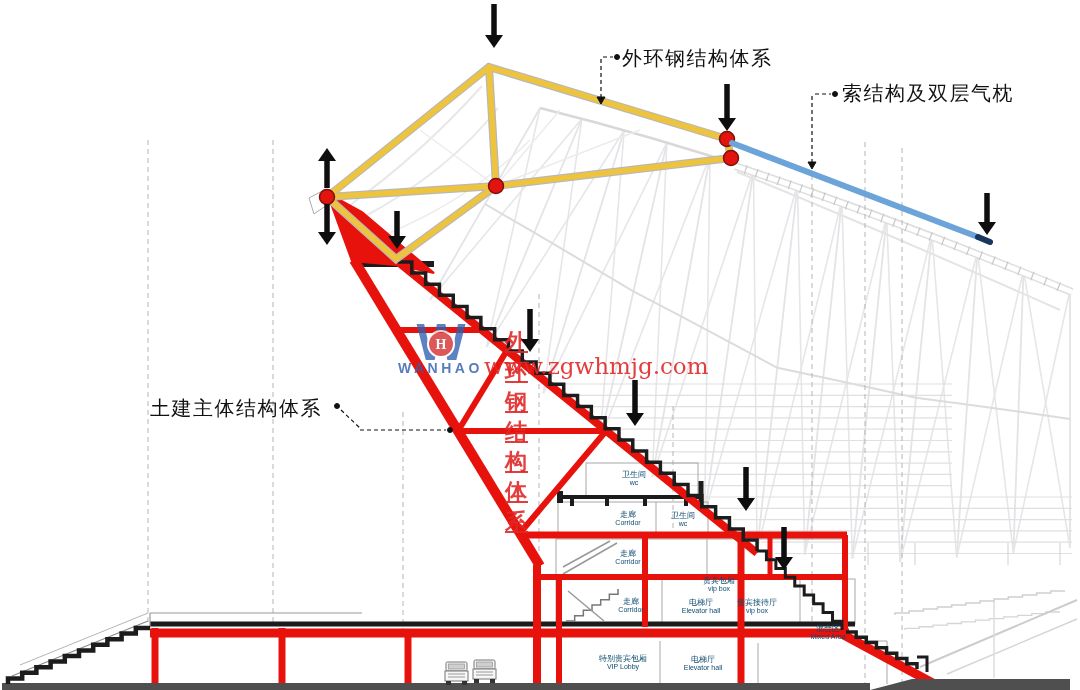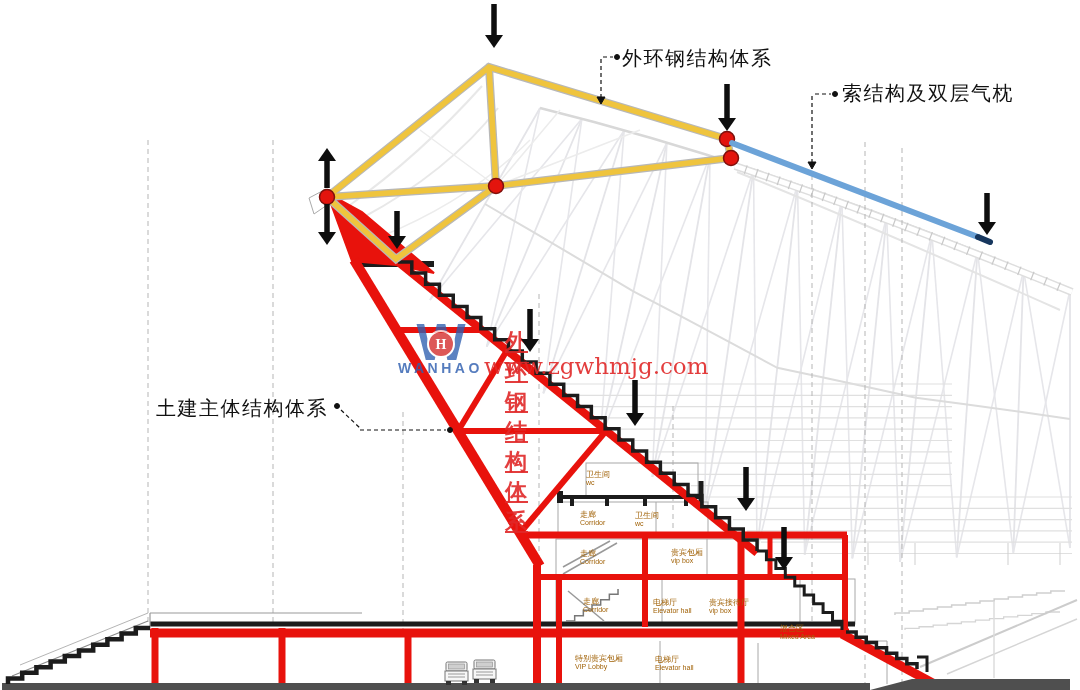--- a/index.html
+++ b/index.html
@@ -1,21 +1,21 @@
 <!DOCTYPE html>
 <html><head>
 <meta charset="utf-8">
 <style>
   html,body{margin:0;padding:0;background:#fff;}
   .stage{position:relative;width:1080px;height:690px;background:#ffffff;overflow:hidden;
          font-family:"Liberation Sans",sans-serif;}
   .layer{position:absolute;left:0;top:0;}
   #gfx{z-index:1;} .wm{z-index:2;} #arrows{z-index:3;} .ann,.room{z-index:4;}
   .ann{position:absolute;font-size:20px;color:#111;white-space:nowrap;letter-spacing:1.5px;font-weight:500;}
-  .room{position:absolute;width:96px;margin-left:-48px;color:#a16207;line-height:1.15;}
+  .room{position:absolute;width:96px;margin-left:-48px;text-align:center;color:#0c4a6e;line-height:1.15;}
   .room .cn{font-size:8px;display:block;}
   .room .en{font-size:7px;display:block;}
   .wm{position:absolute;}
   .wm-name{position:absolute;left:398px;top:360px;font-size:14px;font-weight:bold;
            letter-spacing:3.5px;color:rgba(47,95,176,.82);}
   .wm-cn{position:absolute;left:505px;top:327px;font-size:22px;font-weight:bold;letter-spacing:1px;
          color:rgba(224,40,40,.9);text-decoration:underline;}
   .wm-url{position:absolute;left:484px;top:353px;font-size:23px;font-weight:400;
           font-family:"DejaVu Serif",serif;color:rgba(224,40,40,.9);}
 </style>
@@ -321,39 +321,39 @@
         <polygon points="737,498 755,498 746,511" fill="#0E0E0E"></polygon>
       </g>
       <g>
         <line x1="784" y1="527" x2="784" y2="557" stroke="#0E0E0E" stroke-width="5.5"></line>
         <polygon points="775,557 793,557 784,570" fill="#0E0E0E"></polygon>
       </g>
     </svg>
 
 <div class="ann" style="left:622px;top:45px">外环钢结构体系</div>
 <div class="ann" style="left:842px;top:80px">索结构及双层气枕</div>
-<div class="ann" style="left:156px;top:395px">土建主体结构体系</div>
+<div class="ann" style="left:150px;top:395px">土建主体结构体系</div>
 
 <div class="room" style="left:634px;top:470px">
       <span class="cn">卫生间</span>
       <span class="en">wc</span>
     </div>
 <div class="room" style="left:628px;top:510px">
       <span class="cn">走廊</span>
       <span class="en">Corridor</span>
     </div>
 <div class="room" style="left:683px;top:511px">
       <span class="cn">卫生间</span>
       <span class="en">wc</span>
     </div>
 <div class="room" style="left:628px;top:549px">
       <span class="cn">走廊</span>
       <span class="en">Corridor</span>
     </div>
-<div class="room" style="left:719px;top:548px">
+<div class="room" style="left:719px;top:576px">
       <span class="cn">贵宾包厢</span>
       <span class="en">vip box</span>
     </div>
 <div class="room" style="left:631px;top:597px">
       <span class="cn">走廊</span>
       <span class="en">Corridor</span>
     </div>
 <div class="room" style="left:701px;top:598px">
       <span class="cn">电梯厅</span>
       <span class="en">Elevator hall</span>

